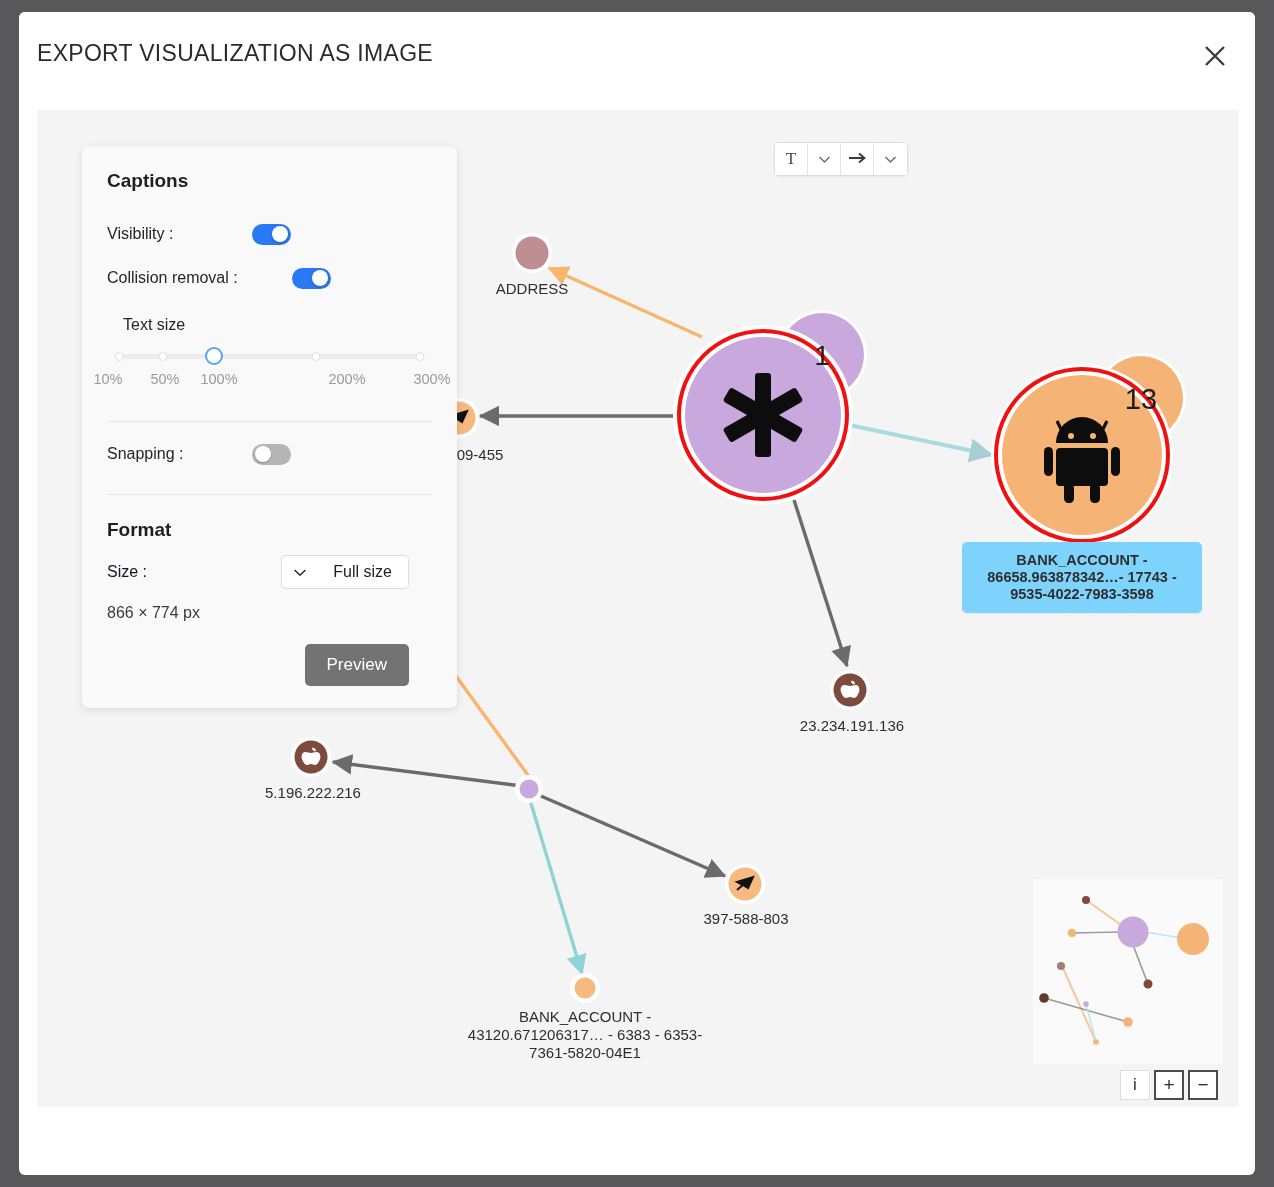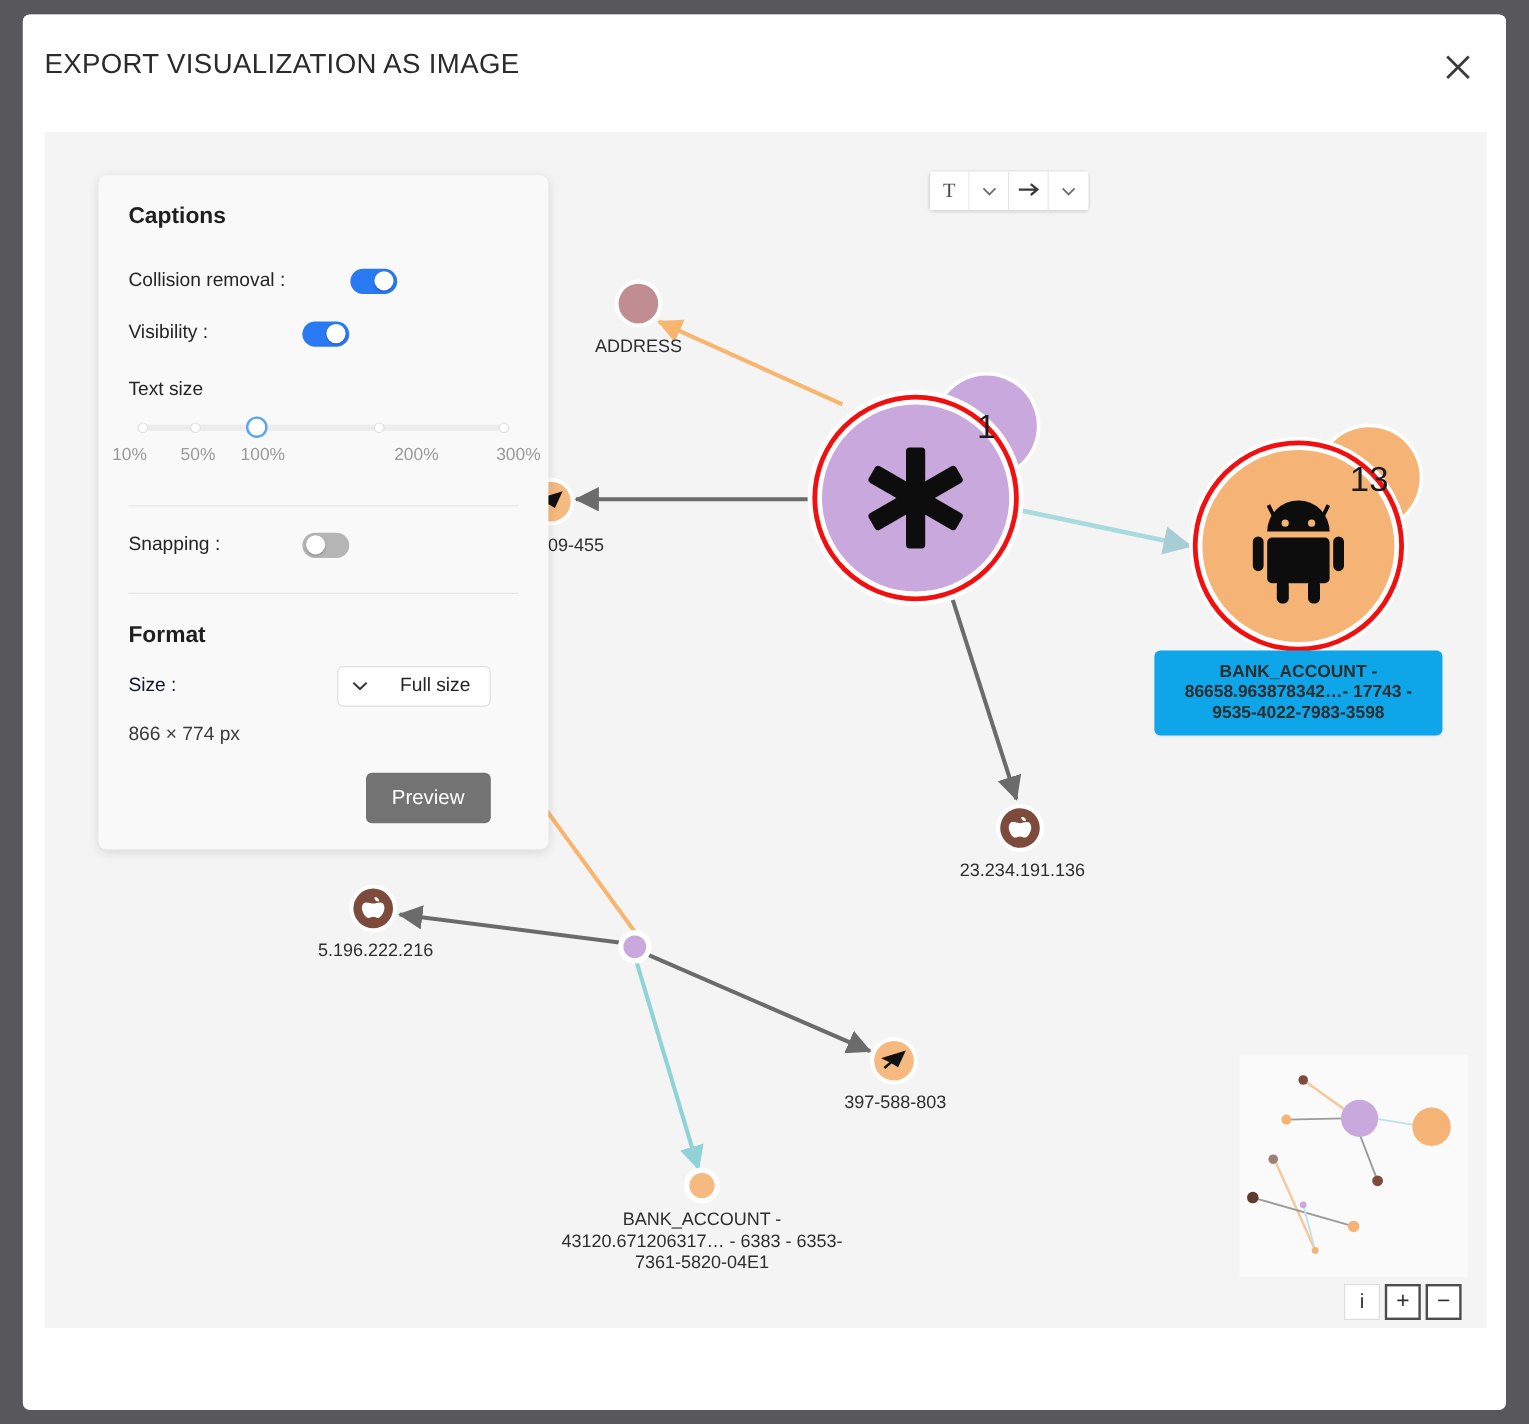--- a/index.html
+++ b/index.html
@@ -80,21 +80,21 @@
 
   .node-label {
     position: absolute;
     font-size: 15px;
     color: #2e2e2e;
     text-align: center;
     white-space: nowrap;
     pointer-events: none;
   }
   .node-label.boxed {
-    background: #0ea5e9;
+    background: #7dd3fc;
     border-radius: 5px;
     padding: 10px 14px;
     font-weight: bold;
     font-size: 14.5px;
     line-height: 17px;
     white-space: normal;
     box-shadow: 0 1px 2px rgba(0,0,0,.06);
   }
   .node-label.multi { white-space: normal; line-height: 18px; }
 
@@ -132,21 +132,21 @@
     width: 16px; height: 16px; border-radius: 50%;
     background: #ffffff;
     box-shadow: 0 1px 2px rgba(0,0,0,.25);
   }
   .toggle.on { background: #2979f2; }
   .toggle.on .knob { left: 20px; }
   .toggle.off { background: #b5b5b5; }
   .toggle.off .knob { left: 2.5px; }
   .toggle-wrap { width: 180px; display: flex; }
 
-  .sec-label { font-size: 16px; color: #262626; margin: 16px 0 14px 0; }
+  .sec-label { font-size: 16px; color: #262626; margin: 16px 0 14px 16px; }
 
   .slider { position: relative; height: 18px; margin: 0 12px 0 12px; }
   .slider .track {
     position: absolute; left: 0; right: 0; top: 6px; height: 5px;
     background: #ececec; border-radius: 3px;
   }
   .slider .tick {
     position: absolute; top: 4px;
     width: 9px; height: 9px; border-radius: 50%;
     background: #ffffff; border: 1px solid #e0e0e0;
@@ -395,34 +395,34 @@
     <div class="node-label" style="left:201px; top:674px; width:150px;">5.196.222.216</div>
 
     <div class="node-label" style="left:634px; top:800px; width:150px;">397-588-803</div>
 
     <div class="node-label multi" style="left:428px; top:898px; width:240px;">BANK_ACCOUNT - 43120.671206317… - 6383 - 6353-7361-5820-04E1</div>
 
     <div class="settings-panel">
       <div class="panel-h">Captions</div>
 
       <div class="row">
+        <span class="row-label">Visibility :</span>
+        <span class="spacer"></span>
+        <div class="toggle-wrap">
+          <div class="toggle on">
+              <span class="knob"></span>
+            </div>
+        </div>
+      </div>
+
+      <div class="row">
         <span class="row-label">Collision removal :</span>
         <span class="spacer"></span>
         <div class="toggle-wrap" style="width:140px;">
           <div class="toggle on" style="margin-right:100px;">
-              <span class="knob"></span>
-            </div>
-        </div>
-      </div>
-
-      <div class="row">
-        <span class="row-label">Visibility :</span>
-        <span class="spacer"></span>
-        <div class="toggle-wrap">
-          <div class="toggle on">
               <span class="knob"></span>
             </div>
         </div>
       </div>
 
       <div class="sec-label">Text size</div>
 
       <div class="slider">
         <div class="track"></div>
         <div class="tick" style="left:0%"></div>

